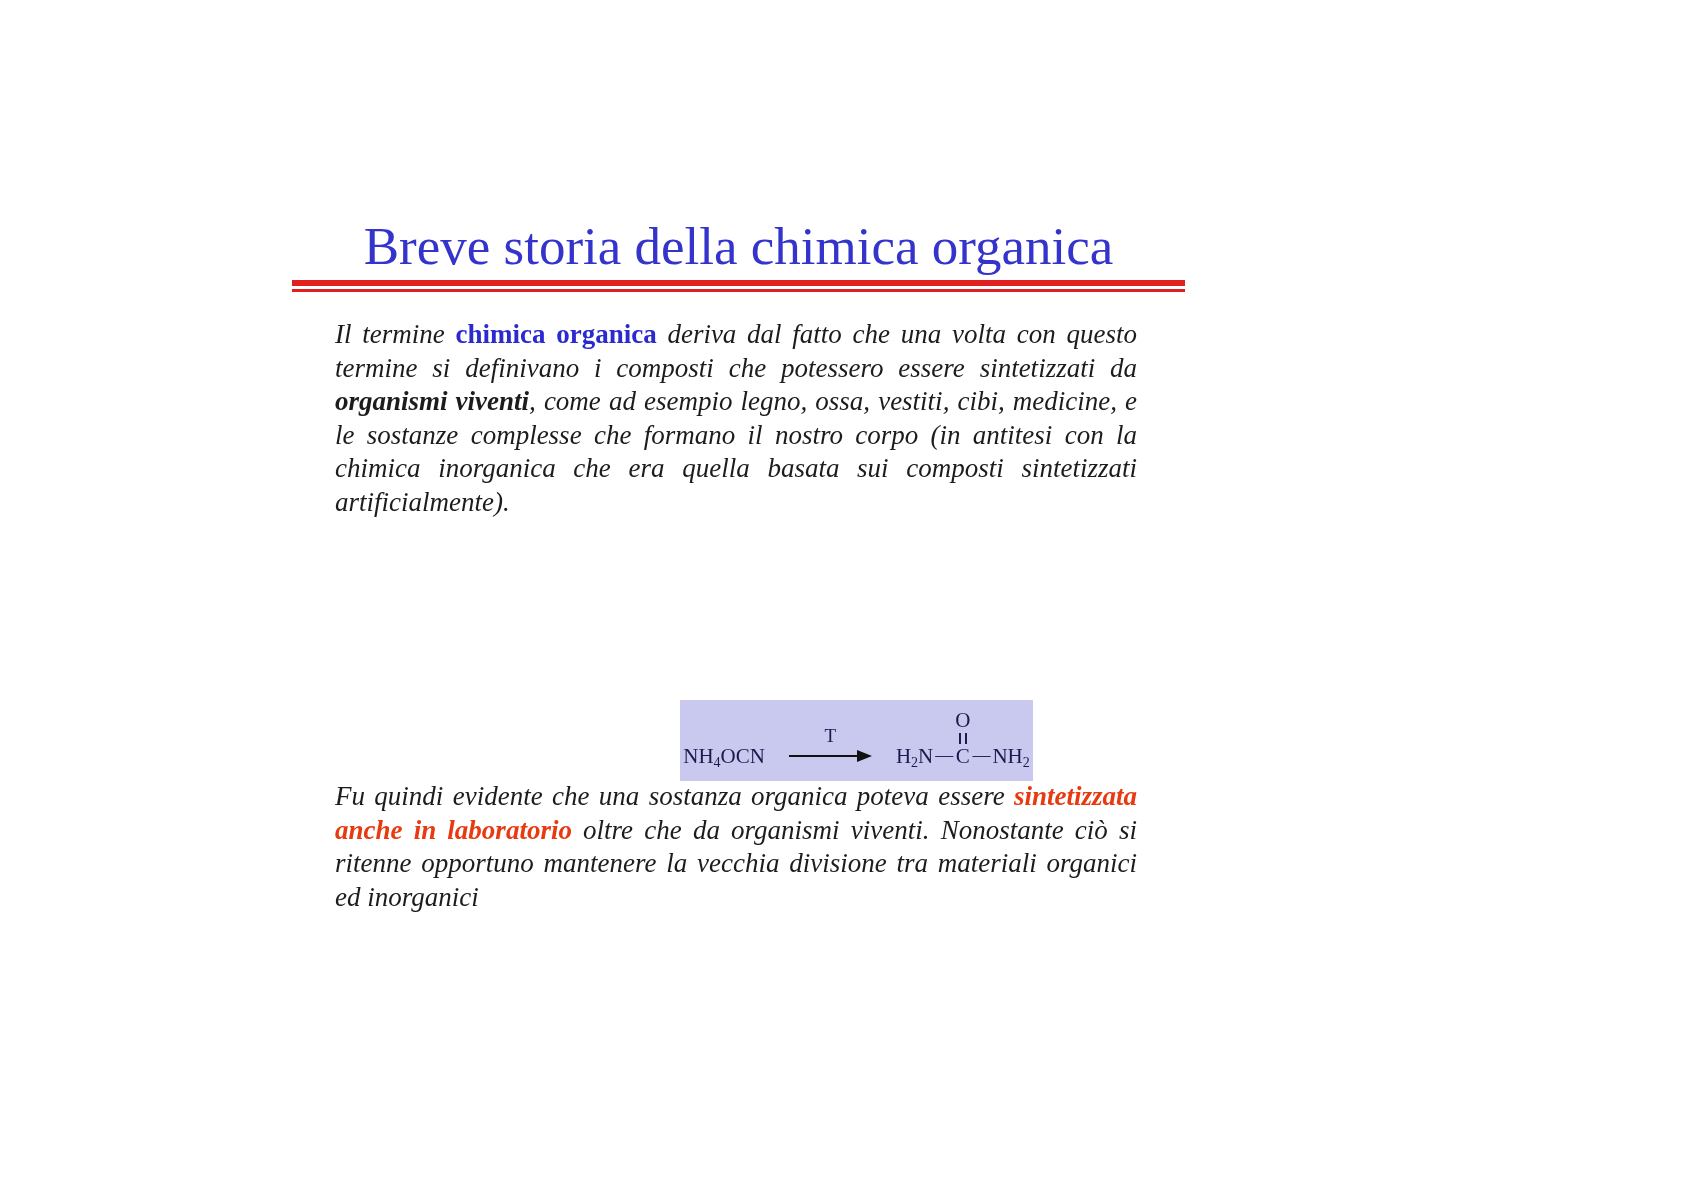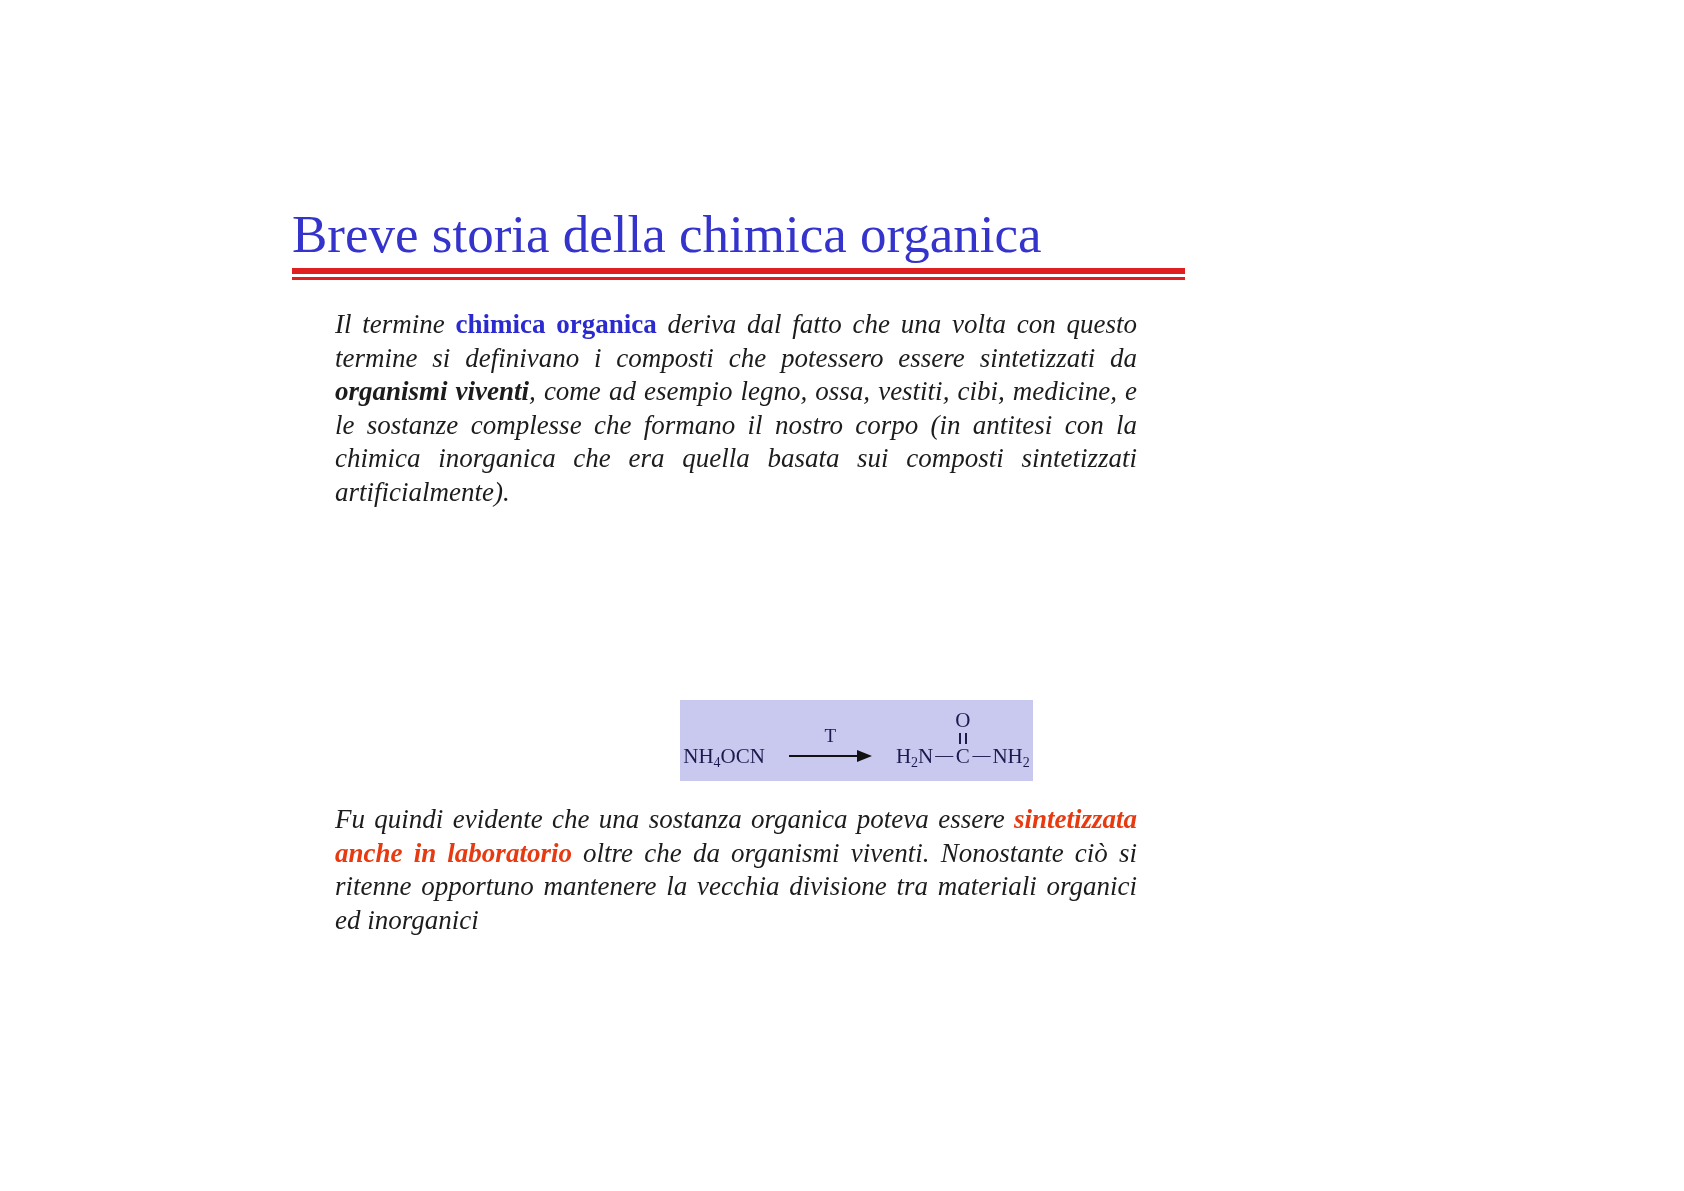--- a/index.html
+++ b/index.html
@@ -16,22 +16,23 @@
   }
   .slide {
     position: absolute;
     inset: 0;
     background: #ffffff;
   }
   
   .title-wrap {
     position: absolute;
     left: 292px;
-    top: 204px;
+    top: 216px;
     width: 893px;
+    text-align: center;
   }
   .title {
     margin: 0;
     font-size: 53px;
     font-weight: normal;
     line-height: 1.16;
     color: #3434cc;
     white-space: nowrap;
   }
   .title-underline { margin-top: 3px; }
@@ -43,23 +44,23 @@
     position: absolute;
     left: 335px;
     width: 802px;
     margin: 0;
     font-style: italic;
     font-size: 27px;
     line-height: 33.5px;
     color: #1c1c1c;
     text-align: justify;
   }
-  .p1 { top: 308px; }
+  .p1 { top: 318px; }
   .p2 { top: 536px; }
-  .p3 { top: 803px; }
+  .p3 { top: 780px; }
   .term-blue {
     font-style: normal;
     font-weight: bold;
     color: #2a2ad0;
   }
   .bold-italic { font-weight: bold; }
   .red-bold {
     font-weight: bold;
     color: #e83a10;
   }

